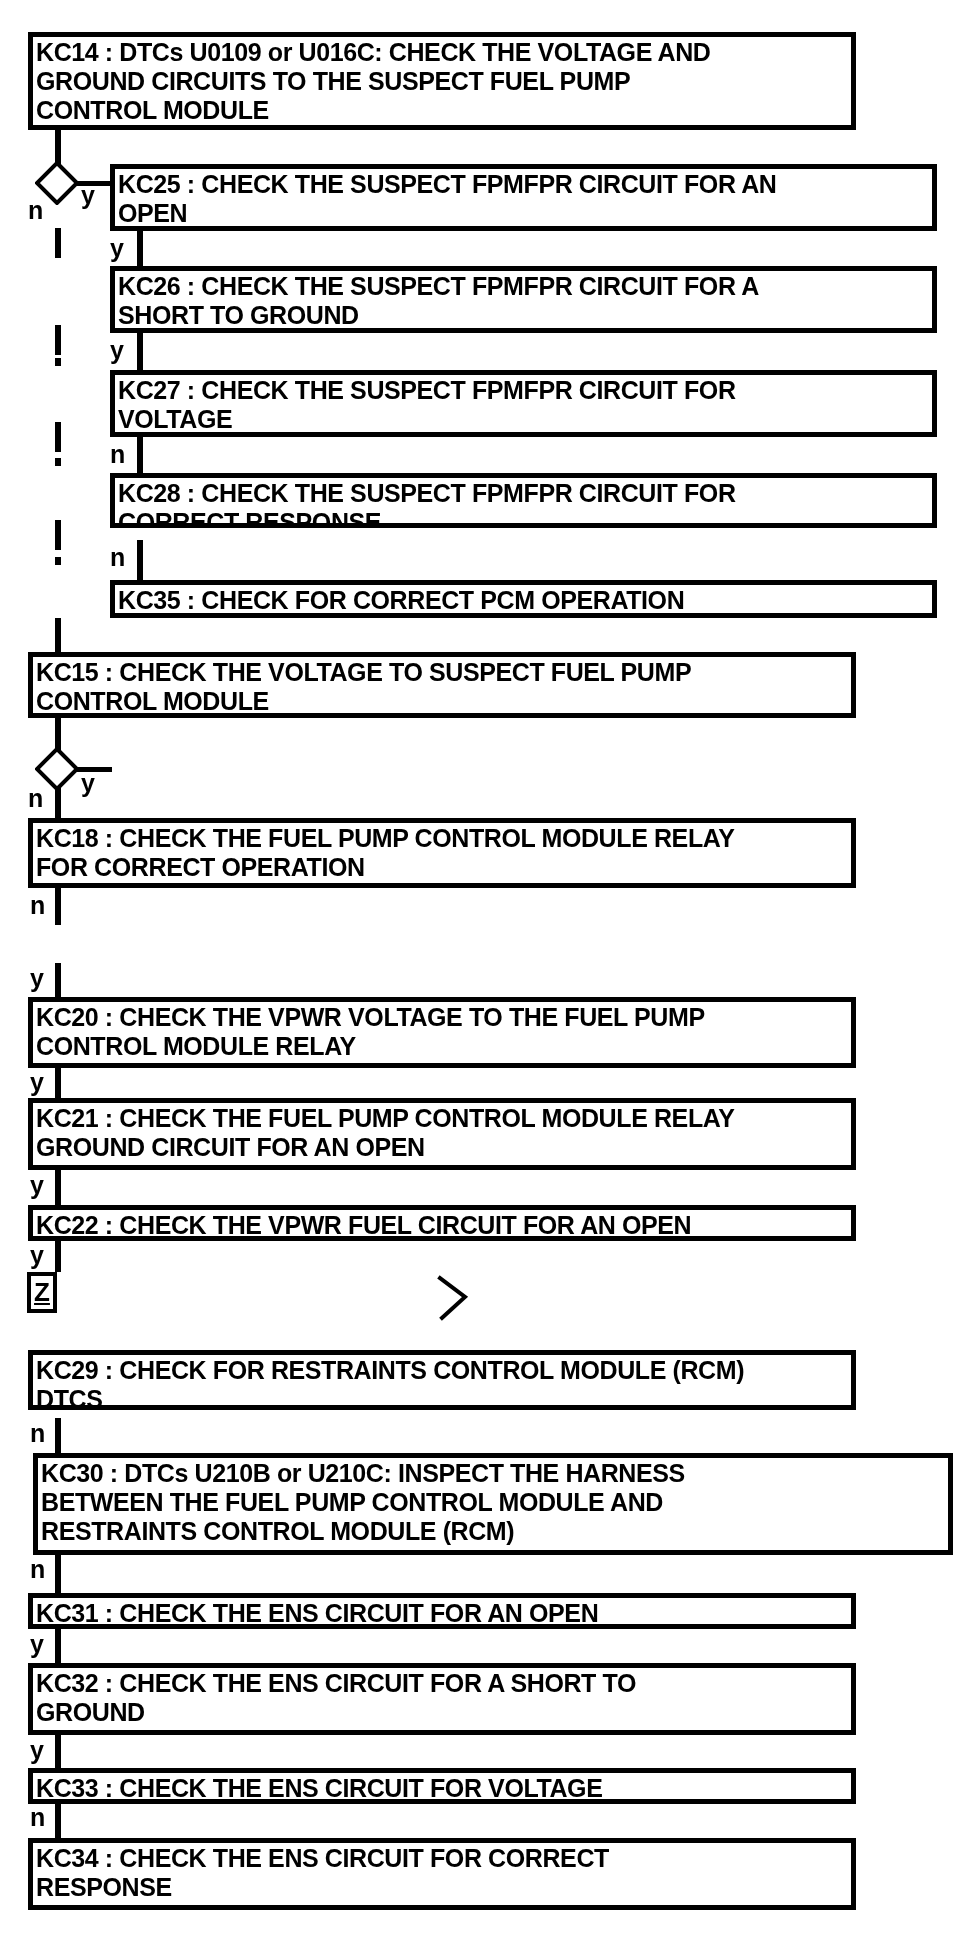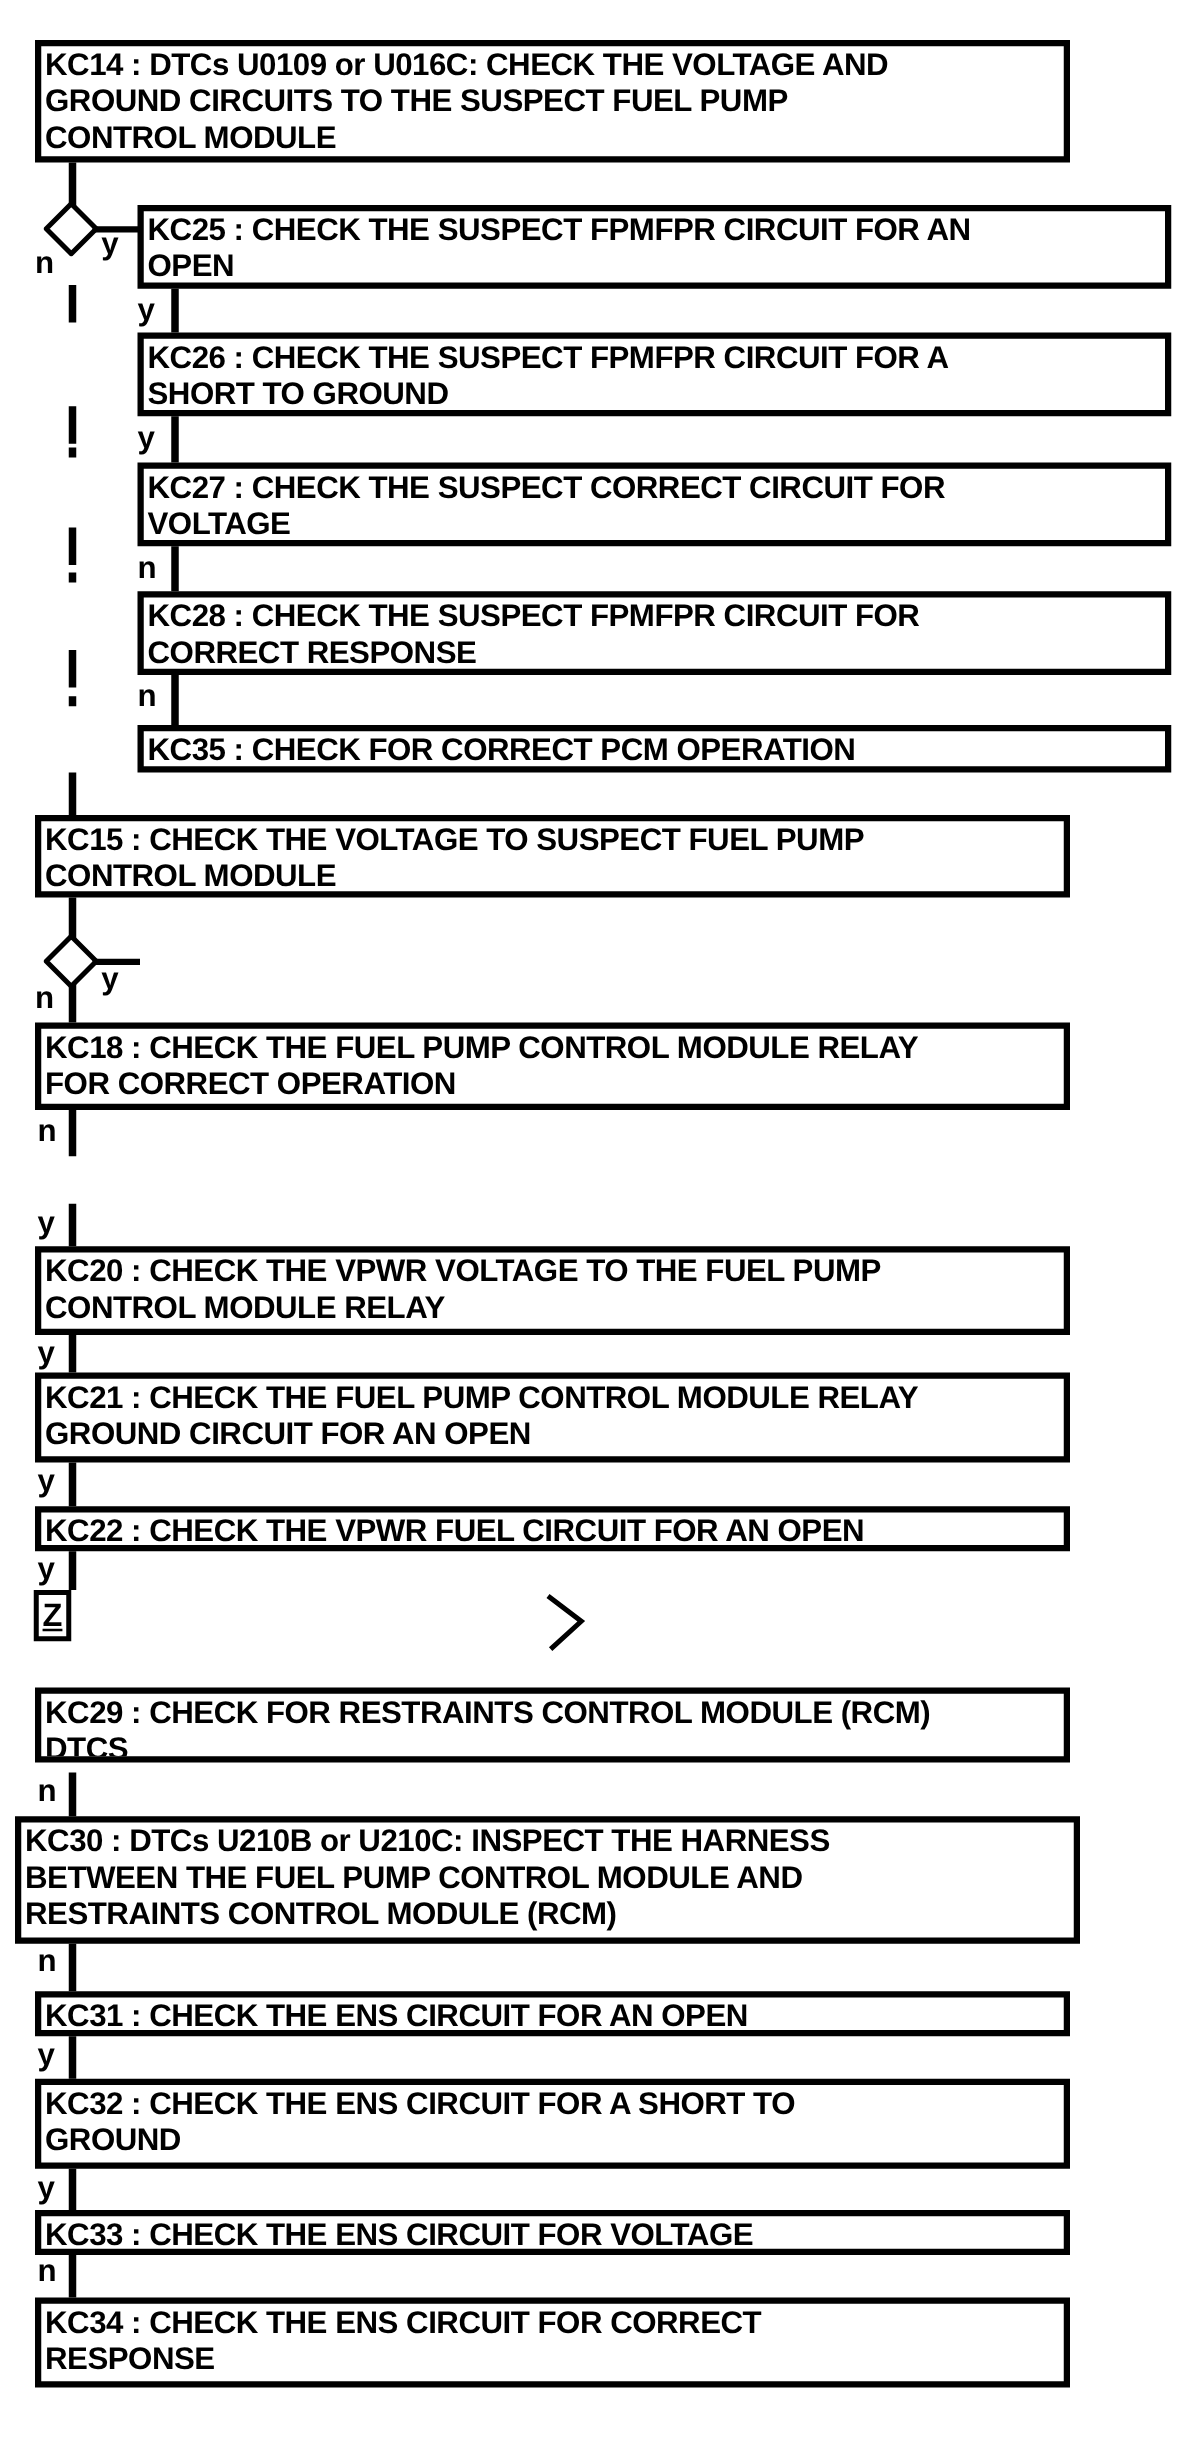--- a/index.html
+++ b/index.html
@@ -74,24 +74,24 @@
     </div>
   <div class="box" style="left:110px;top:164px;width:827px;height:67px">
       <span>KC25 : CHECK THE SUSPECT FPMFPR CIRCUIT FOR AN
 OPEN</span>
     </div>
   <div class="box" style="left:110px;top:266px;width:827px;height:67px">
       <span>KC26 : CHECK THE SUSPECT FPMFPR CIRCUIT FOR A
 SHORT TO GROUND</span>
     </div>
   <div class="box" style="left:110px;top:370px;width:827px;height:67px">
-      <span>KC27 : CHECK THE SUSPECT CORRECT CIRCUIT FOR
+      <span>KC27 : CHECK THE SUSPECT FPMFPR CIRCUIT FOR
 VOLTAGE</span>
     </div>
-  <div class="box" style="left:110px;top:473px;width:827px;height:67px">
+  <div class="box" style="left:110px;top:473px;width:827px;height:55px">
       <span>KC28 : CHECK THE SUSPECT FPMFPR CIRCUIT FOR
 CORRECT RESPONSE</span>
     </div>
   <div class="box" style="left:110px;top:580px;width:827px;height:38px">
       <span>KC35 : CHECK FOR CORRECT PCM OPERATION</span>
     </div>
   <div class="box" style="left:28px;top:652px;width:828px;height:66px">
       <span>KC15 : CHECK THE VOLTAGE TO SUSPECT FUEL PUMP
 CONTROL MODULE</span>
     </div>
@@ -107,21 +107,21 @@
       <span>KC21 : CHECK THE FUEL PUMP CONTROL MODULE RELAY
 GROUND CIRCUIT FOR AN OPEN</span>
     </div>
   <div class="box" style="left:28px;top:1205px;width:828px;height:36px">
       <span>KC22 : CHECK THE VPWR FUEL CIRCUIT FOR AN OPEN</span>
     </div>
   <div class="box" style="left:28px;top:1350px;width:828px;height:60px">
       <span>KC29 : CHECK FOR RESTRAINTS CONTROL MODULE (RCM)
 DTCS</span>
     </div>
-  <div class="box" style="left:12px;top:1453px;width:852px;height:102px">
+  <div class="box" style="left:33px;top:1453px;width:920px;height:102px">
       <span>KC30 : DTCs U210B or U210C: INSPECT THE HARNESS
 BETWEEN THE FUEL PUMP CONTROL MODULE AND
 RESTRAINTS CONTROL MODULE (RCM)</span>
     </div>
   <div class="box" style="left:28px;top:1593px;width:828px;height:36px">
       <span>KC31 : CHECK THE ENS CIRCUIT FOR AN OPEN</span>
     </div>
   <div class="box" style="left:28px;top:1663px;width:828px;height:72px">
       <span>KC32 : CHECK THE ENS CIRCUIT FOR A SHORT TO
 GROUND</span>

